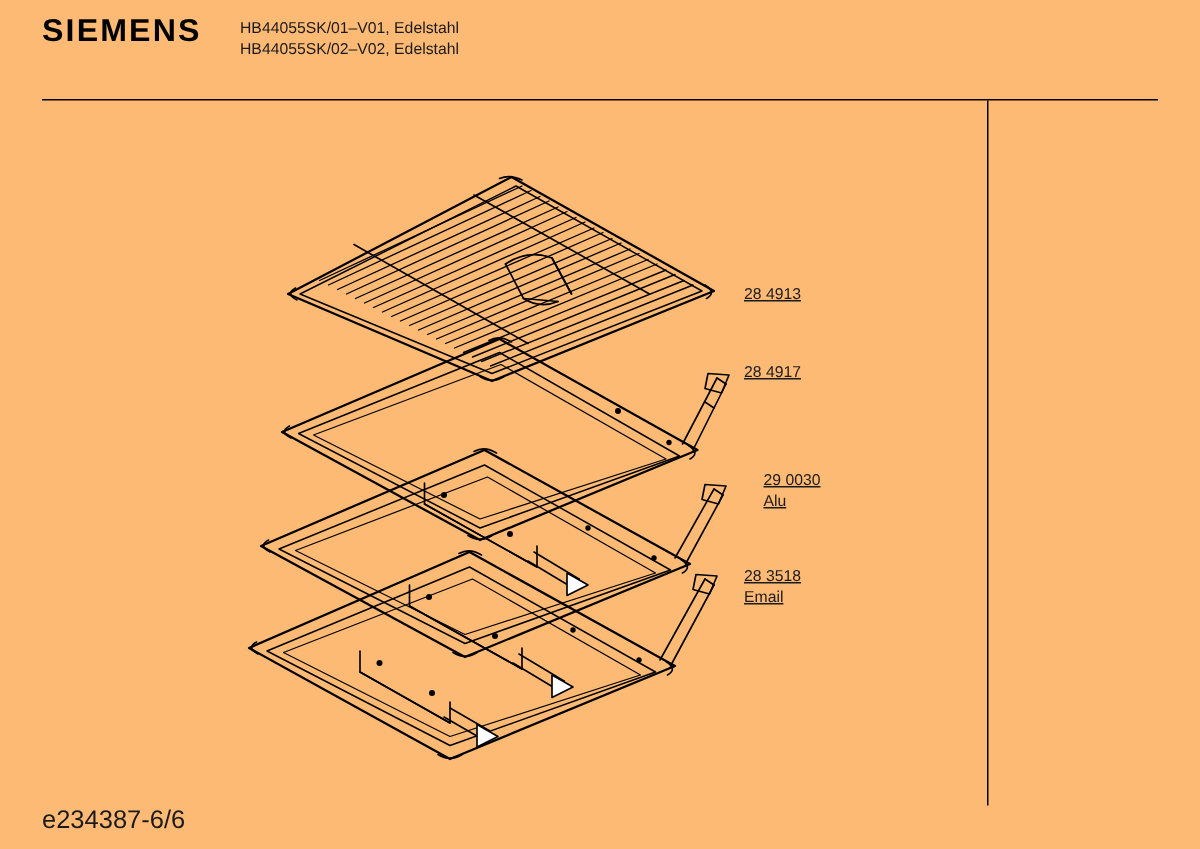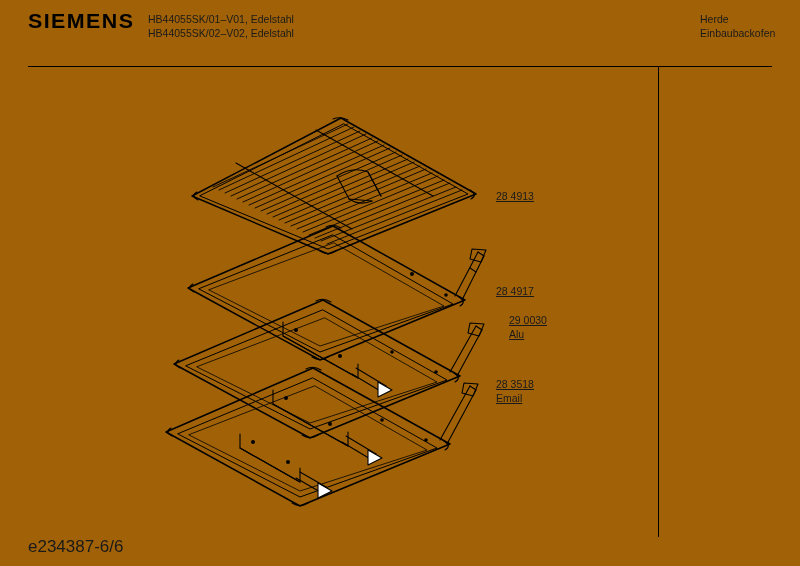--- a/index.html
+++ b/index.html
@@ -1,27 +1,27 @@
 <!DOCTYPE html>
 <html><head>
 <meta charset="utf-8">
 <style>
   html,body{margin:0;padding:0;background:#ffffff;}
   body{width:800px;height:566px;position:relative;overflow:hidden;
        font-family:"Liberation Sans",sans-serif;color:#1a1a1a;}
 
-  .page{position:absolute;inset:0;background:#a16207;}
+  .page{position:absolute;inset:0;background:#fdba74;}
 
   
   .logo{position:absolute;left:28px;top:10px;
         font-size:21px;font-weight:bold;letter-spacing:1.4px;
         font-family:"Liberation Sans",sans-serif;color:#000;
         transform:scaleX(1.02);transform-origin:left center;line-height:1;}
 
-  .model-block{position:absolute;left:148px;top:13px;}
+  .model-block{position:absolute;left:160px;top:13px;}
   .model-line{font-size:10.5px;line-height:13.5px;color:#1a1a1a;white-space:nowrap;}
 
   .cat-block{position:absolute;left:700px;top:13px;}
   .cat-line{font-size:10.5px;line-height:13.5px;color:#1a1a1a;white-space:nowrap;}
 
   .rule-h{position:absolute;left:28px;top:66px;width:744px;height:0;
           border-top:1.6px solid #000;}
   .rule-v{position:absolute;left:658px;top:67px;width:0;height:470px;
           border-left:1.6px solid #000;}
 
@@ -40,24 +40,20 @@
 
 <div class="page">
 
   <div class="logo">SIEMENS</div>
 
   <div class="model-block">
     <div class="model-line">HB44055SK/01–V01, Edelstahl</div>
     <div class="model-line">HB44055SK/02–V02, Edelstahl</div>
   </div>
 
-  <div class="cat-block">
-    <div class="cat-line">Herde</div>
-    <div class="cat-line">Einbaubackofen</div>
-  </div>
 
   <div class="rule-h"></div>
   <div class="rule-v"></div>
 
   <div class="diagram">
     <svg width="800" height="566" viewBox="0 0 800 566" xmlns="http://www.w3.org/2000/svg" fill="none" stroke="#000" stroke-width="1.1" stroke-linecap="round" stroke-linejoin="round">
 
       <g>
 
         <path d="M341,118 L476,194 L328,254 L192,196 Z" stroke-width="1.5" stroke-linejoin="round"></path>
@@ -211,21 +207,21 @@
         </g>
       </g>
 
     </svg>
   </div>
 
   <div class="label" style="left:496px;top:190px;">
     <span>28 4913</span>
   </div>
 
-  <div class="label" style="left:496px;top:242px;margin-top:43px;">
+  <div class="label" style="left:496px;top:242px;">
     <span>28 4917</span>
   </div>
 
   <div class="label" style="left:509px;top:314px;">
     <span>29 0030</span>
     <span class="sub">Alu</span>
   </div>
 
   <div class="label" style="left:496px;top:378px;">
     <span>28 3518</span>

